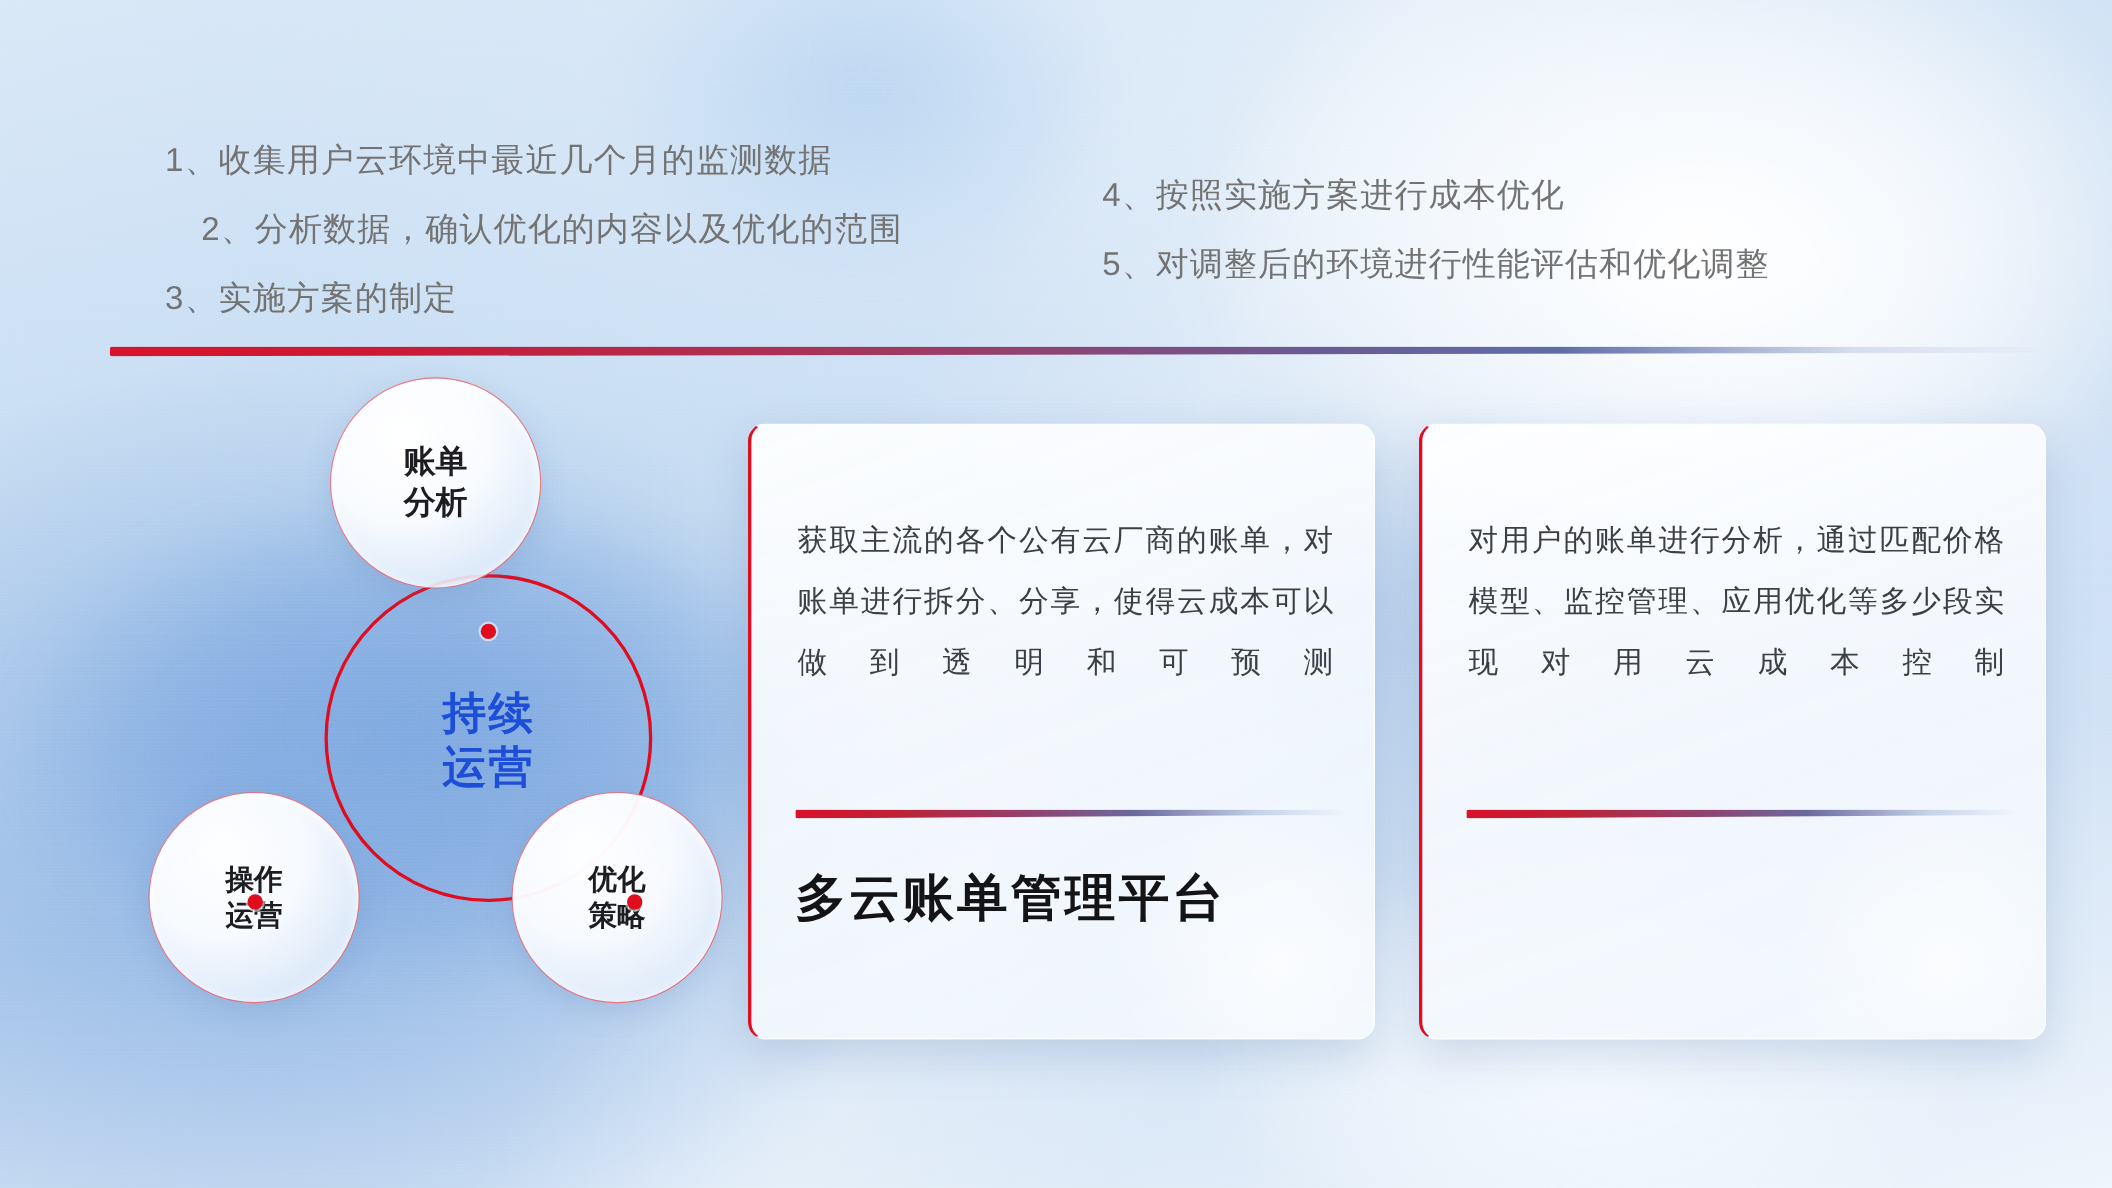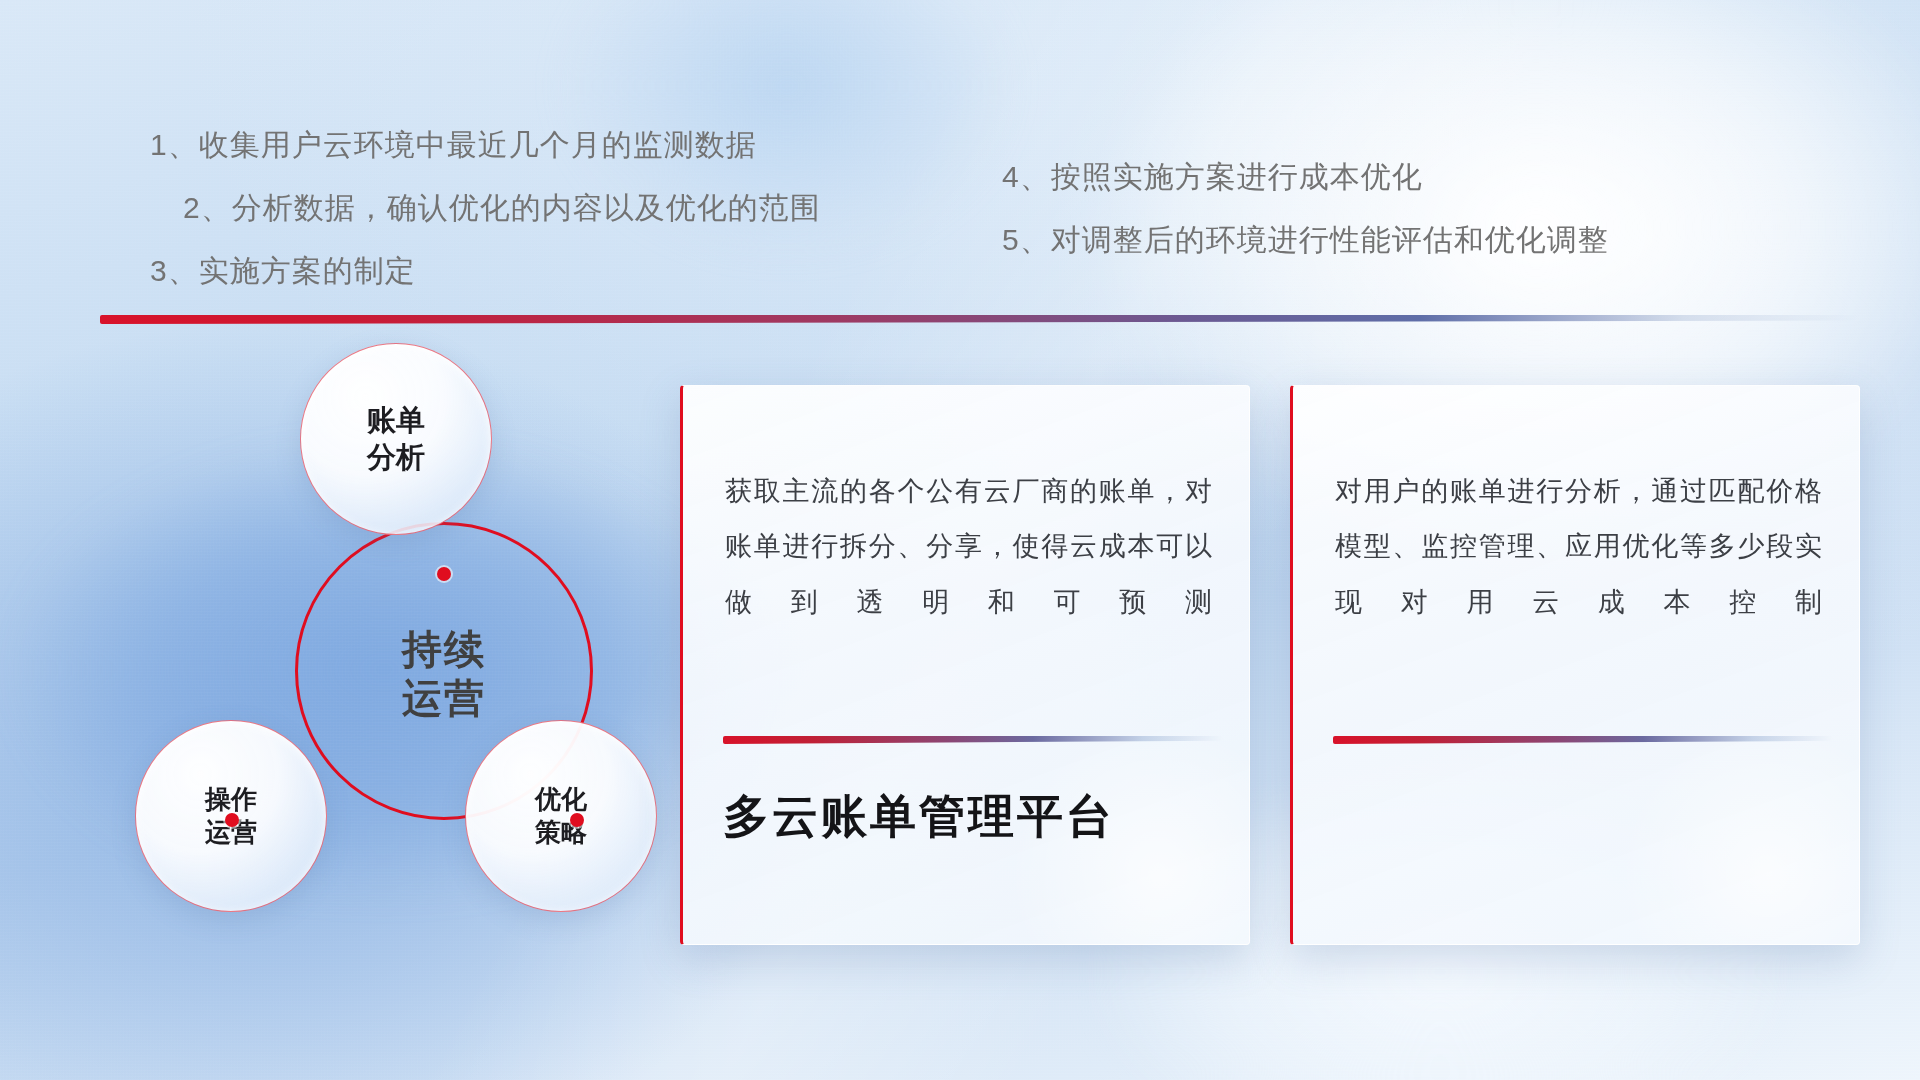--- a/index.html
+++ b/index.html
@@ -115,30 +115,30 @@
     position:absolute; width:14px; height:14px;
     border-radius:50%; background:#e00d1f;
     box-shadow:0 0 0 2px rgba(255,255,255,.55);
   }
   .dot-top{ left:342px; top:212px; }
   .dot-bl{  left:130px; top:458px; }
   .dot-br{  left:475px; top:458px; }
   .center-label{
     position:absolute; left:200px; top:270px;
     width:298px; text-align:center;
-    color:#404040; font-weight:800;
+    color:#1d4ed8; font-weight:800;
     font-size:40px; line-height:1.22;
     letter-spacing:2px;
   }
 
   
   .card{
     position:absolute; top:385px;
     width:570px; height:560px;
-    border-radius:4px;
+    border-radius:16px;
     border:1px solid rgba(255,255,255,.85);
     border-left:3px solid #e00d1f;
     background:linear-gradient(160deg, rgba(255,255,255,0.93) 0%, rgba(247,250,254,0.90) 45%, rgba(241,247,253,0.88) 100%);
     box-shadow:0 14px 40px rgba(80,115,165,.22);
     overflow:hidden;
   }
   #card1{ left:680px; }
   #card2{ left:1290px; }
   .card-body{
     position:absolute; left:42px; right:36px; top:78px;

